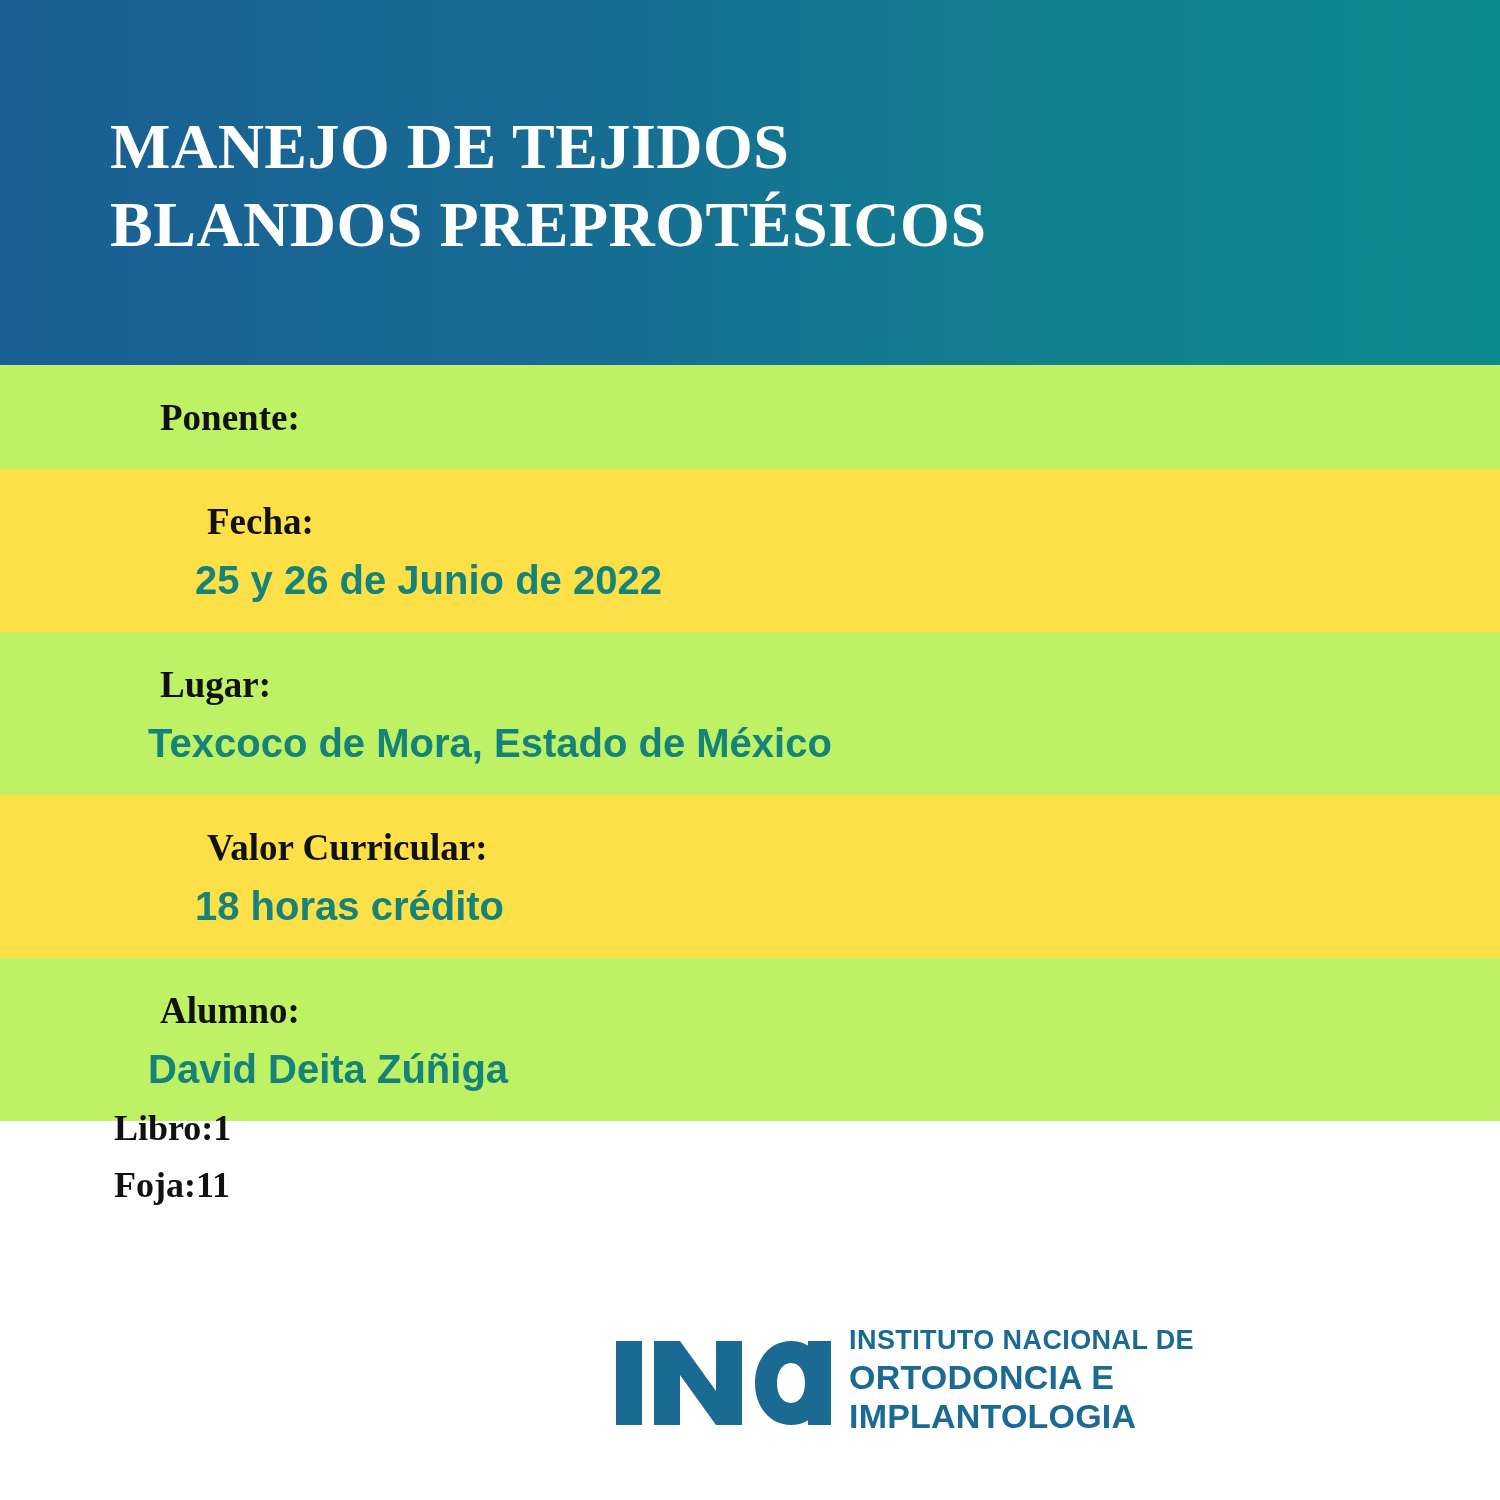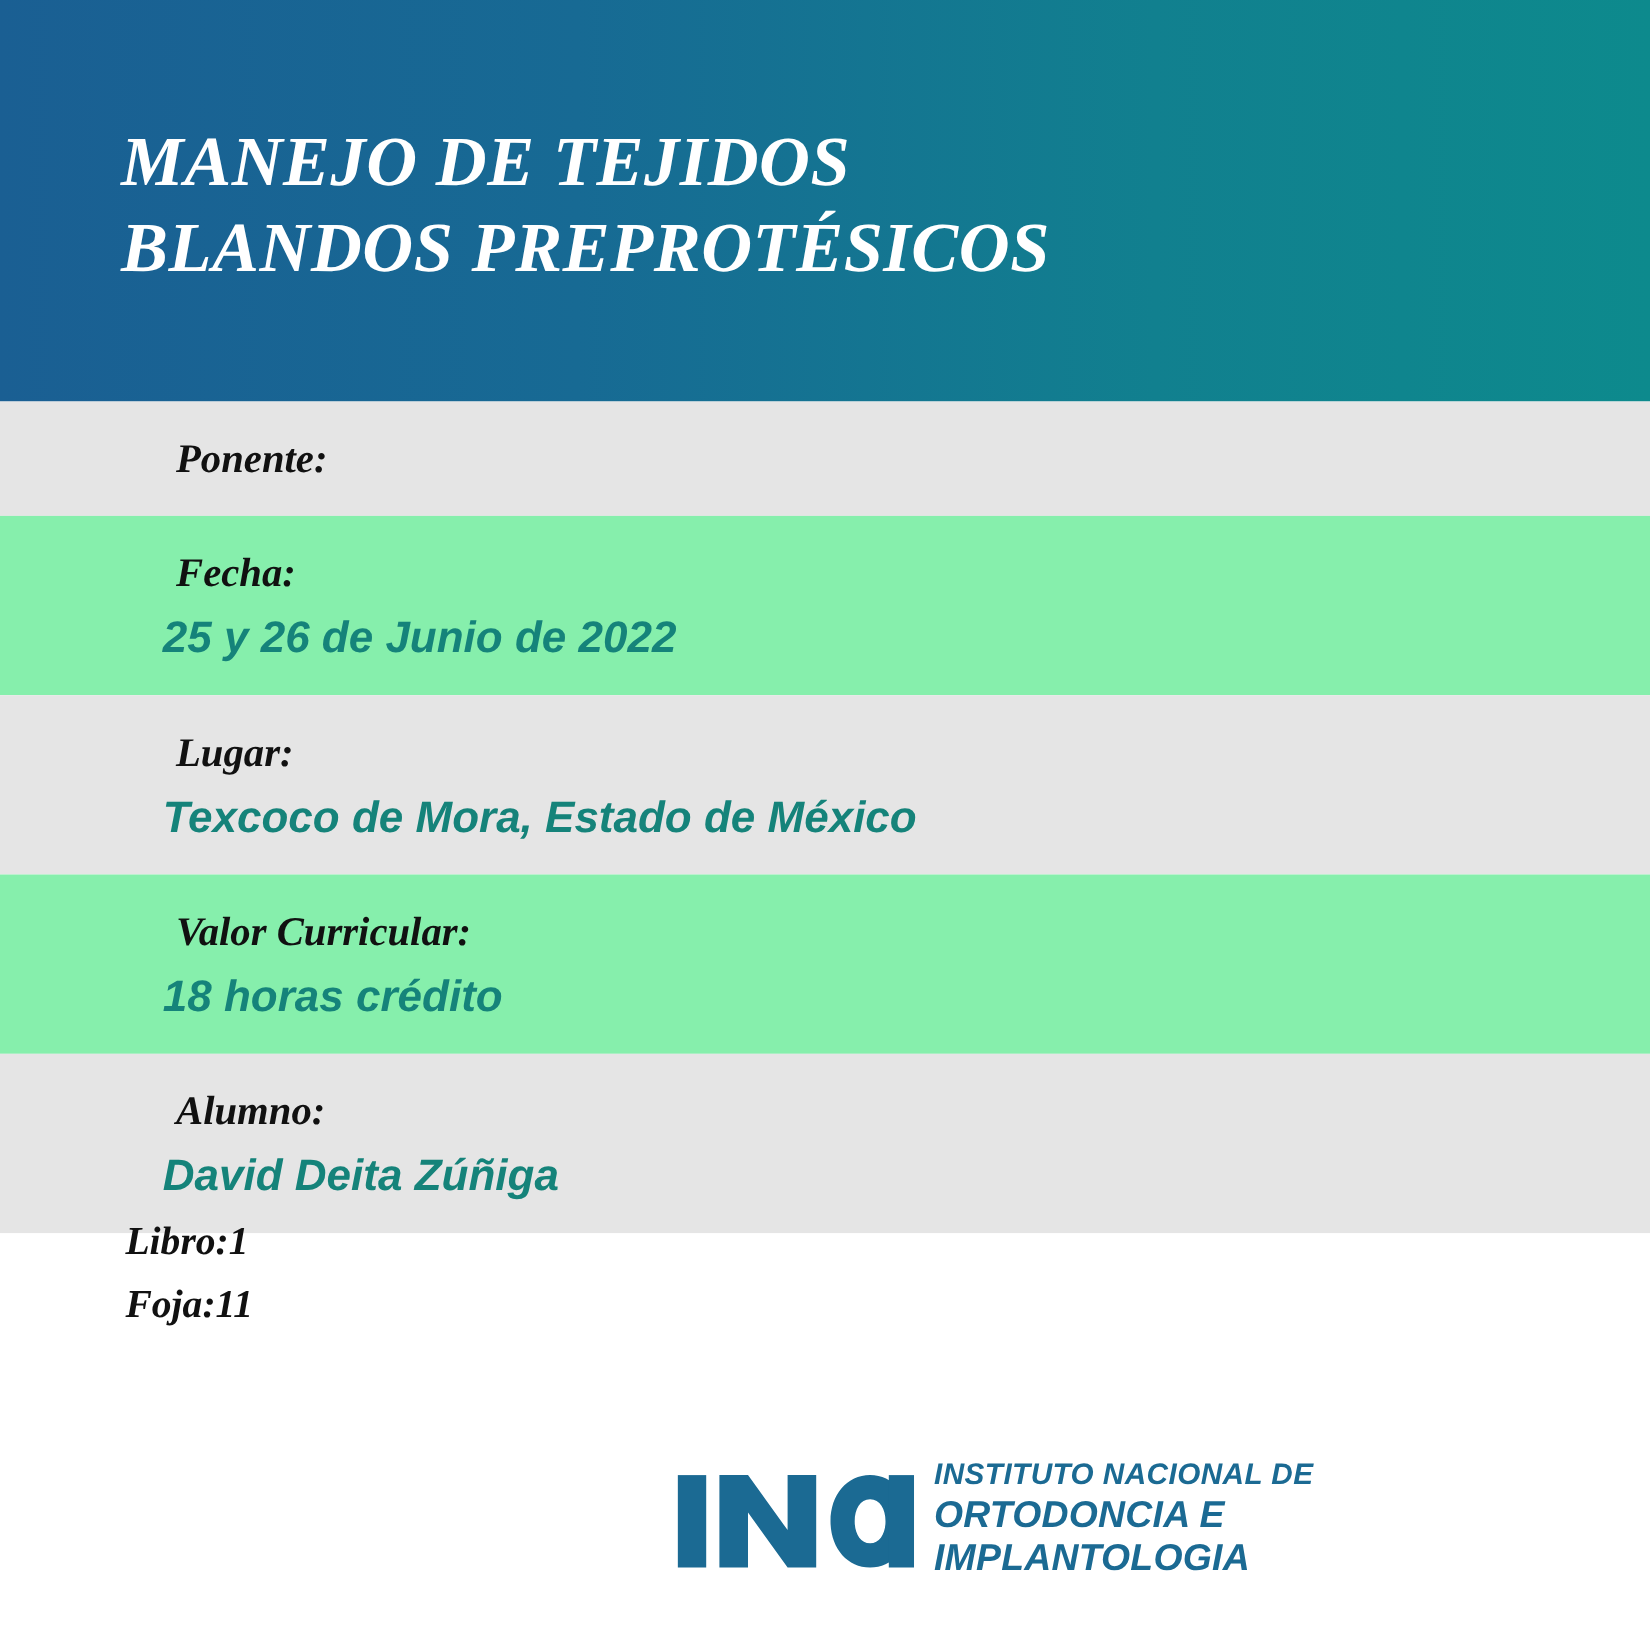--- a/index.html
+++ b/index.html
@@ -11,21 +11,20 @@
     height: 1500px;
     background: #ffffff;
     font-family: "Liberation Sans", sans-serif;
     overflow: hidden;
   }
   .certificate {
     position: relative;
     width: 1252px;
     height: 1500px;
     background: #ffffff;
-    font-style: italic;
   }
 
   
   .header {
     position: absolute;
     top: 0;
     left: 0;
     width: 1500px;
     height: 365px;
     background: linear-gradient(90deg, #1a5f93 0%, #176a94 35%, #11808f 70%, #0d8a8d 100%);
@@ -51,24 +50,25 @@
     left: 0;
     width: 1500px;
   }
   .row {
     position: relative;
     width: 1500px;
     box-sizing: border-box;
     padding: 30px 0 28px 0;
   }
   .row.shaded {
-    background: #86efac;
+    background: #fde047;
+    padding-left: 47px;
   }
   .row.plain {
-    background: #e5e5e5;
+    background: #bef264;
   }
   .row-label {
     padding-left: 160px;
     font-family: "Liberation Serif", "DejaVu Serif", serif;
     font-weight: 700;
     font-size: 37px;
     color: #111111;
     line-height: 1.25;
   }
   .row-value {

